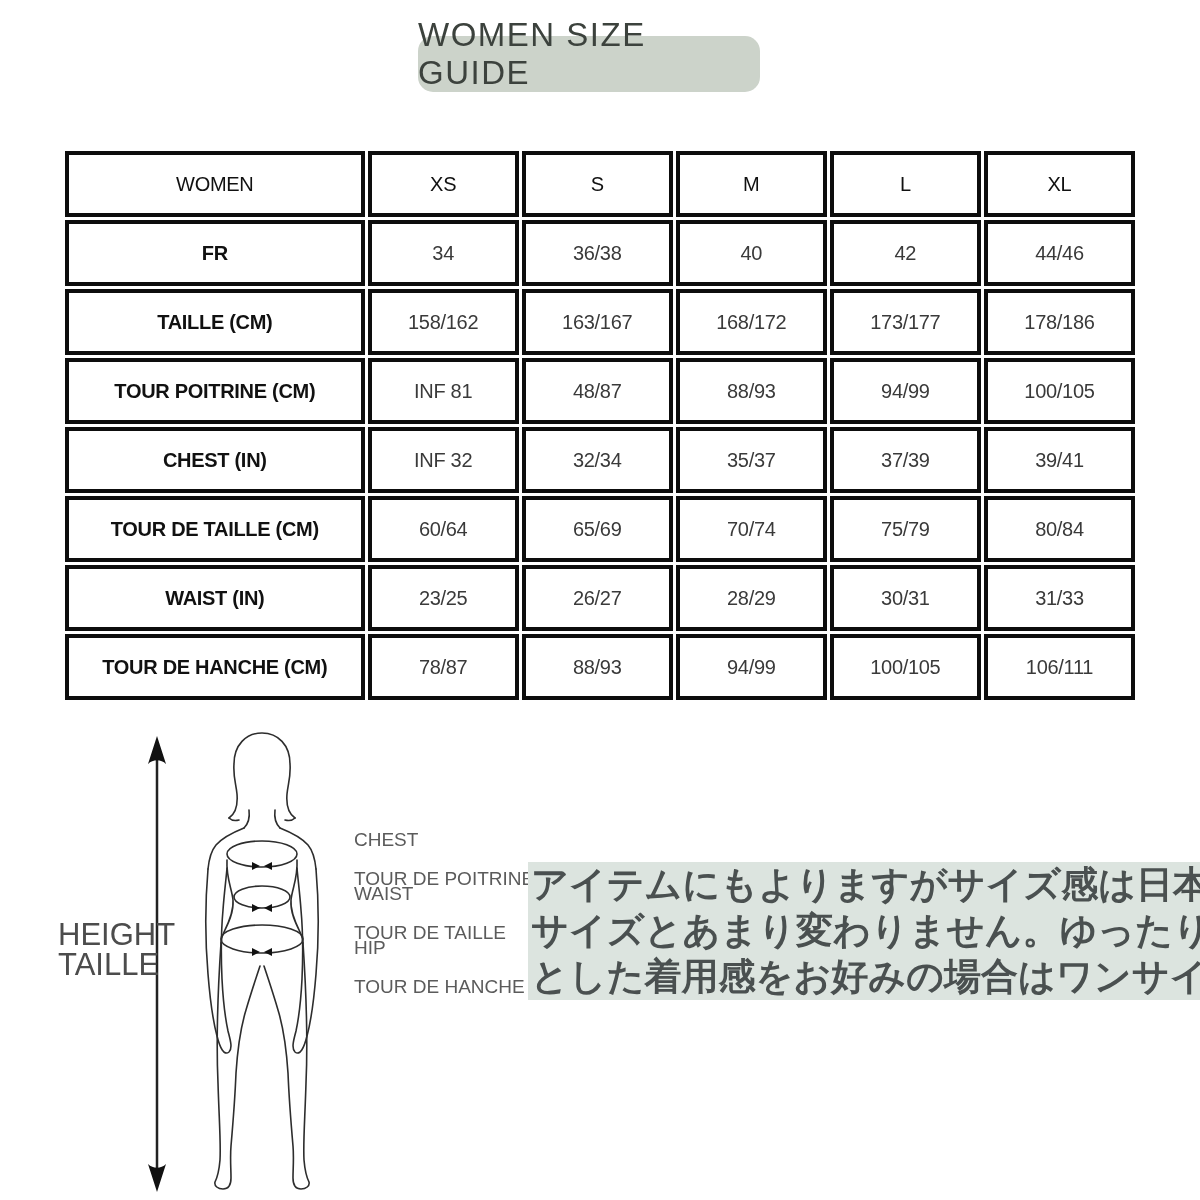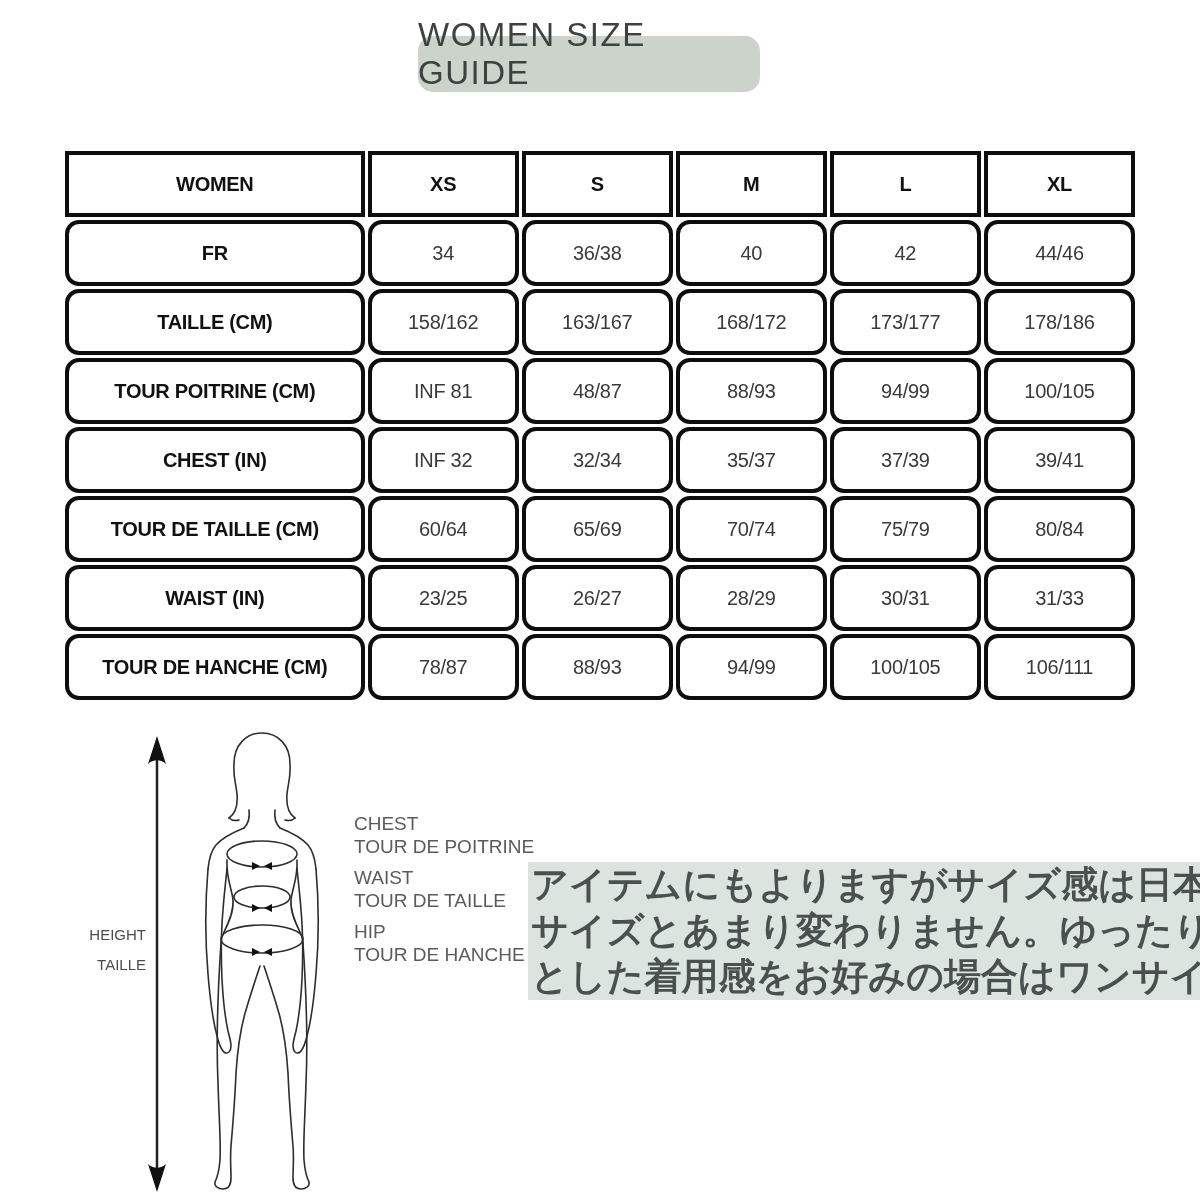--- a/index.html
+++ b/index.html
@@ -22,36 +22,36 @@
     table-layout:fixed;
   }
   table.size-table col.label-col{ width:28.4%; }
   table.size-table col.data-col{ width:14.32%; }
   table.size-table th, table.size-table td{
     border:4px solid #0d0d0d;
     text-align:center; vertical-align:middle;
     font-size:20px; letter-spacing:-0.3px;
     background:#ffffff;
   }
-  table.size-table th{ font-weight:bold; color:#111; }
+  table.size-table th{ font-weight:normal; color:#111; }
   table.size-table td.row-label{ font-weight:bold; color:#111; }
-  table.size-table td{ color:#3a3a3a; font-weight:normal;border-radius:14px; }
+  table.size-table td{ color:#3a3a3a; font-weight:normal; }
 
   
   .height-arrow{ position:absolute; left:139px; top:736px; }
   .height-label{
     position:absolute; left:58px; top:920px; width:88px;
-    text-align:right; font-size:15px; line-height:30px; color:#4c4c4c;
+    text-align:right; font-size:31px; line-height:30px; color:#4c4c4c;
   }
   .body-figure{ position:absolute; left:190px; top:728px; }
 
   .measure-labels{ position:absolute; left:354px; top:810px; width:170px; }
   .measure-group{ position:absolute; left:0; }
   .measure-group .en, .measure-group .fr{
-    font-size:19px; line-height:23px; color:#5b5b5b; white-space:nowrap;
+    font-size:19px; line-height:23px; color:#5b5b5b; white-space:nowrap;margin-top:16px;
   }
   .mg-chest{ top:2px; }
   .mg-waist{ top:56px; }
   .mg-hip{ top:110px; }
 
   
   .note-block{ position:absolute; left:528px; top:862px; width:640px; }
   .note-line{
     display:table;
     font-size:37px; font-weight:bold; line-height:46px;

